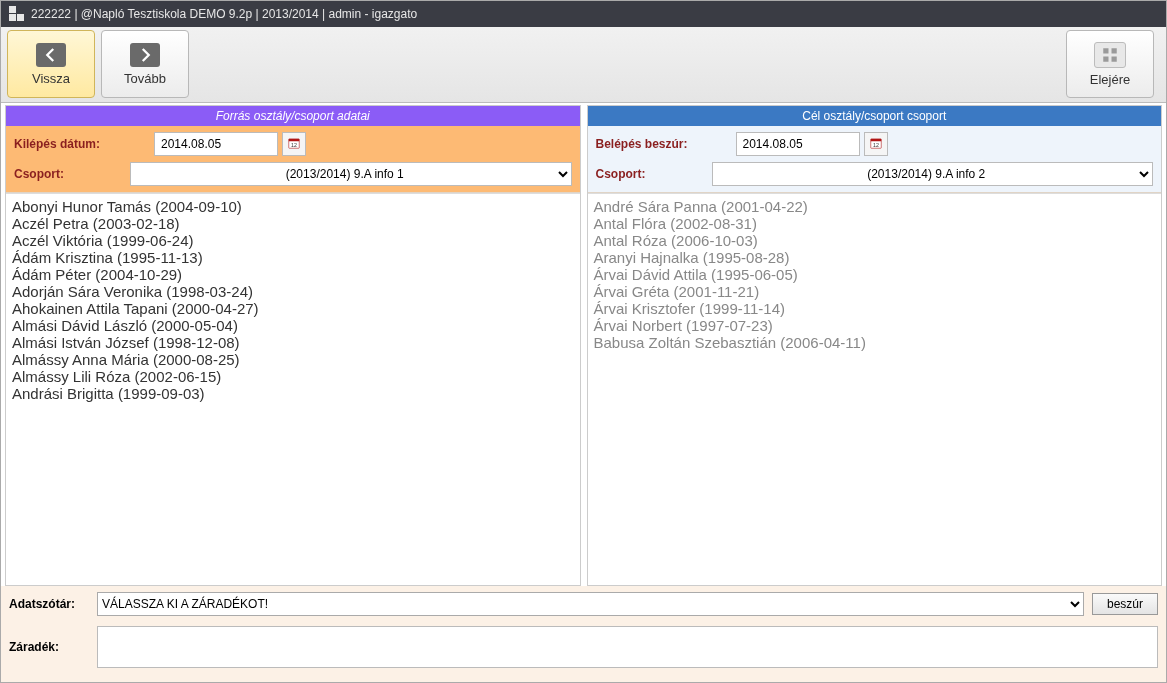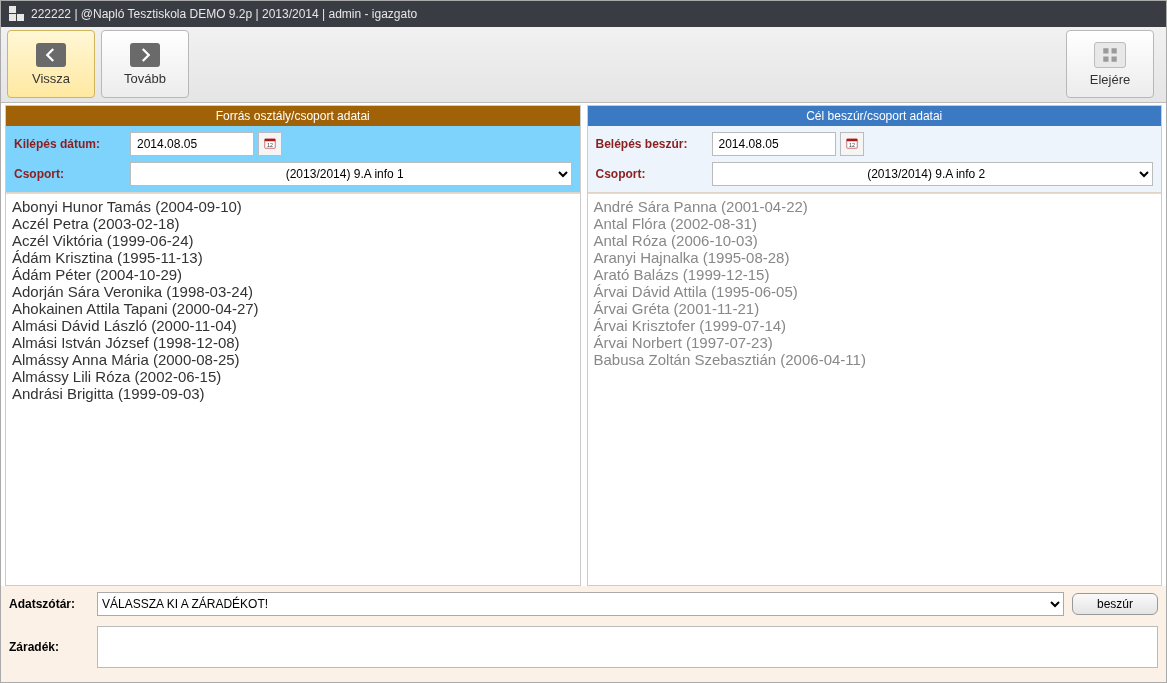--- a/index.html
+++ b/index.html
@@ -16,38 +16,38 @@
   .tbtn{width:86px;height:66px;border:1px solid #b8b8b8;border-radius:4px;background:linear-gradient(#ffffff,#ececec);display:flex;flex-direction:column;align-items:center;justify-content:center;margin-right:6px;cursor:pointer;font-size:13px;}
   .tbtn.sel{background:linear-gradient(#fff7d6,#ffe9a1);border-color:#d0b55a;}
   .tbtn .ic{width:30px;height:24px;background:#6a6a6a;border-radius:3px;display:flex;align-items:center;justify-content:center;color:#fff;margin-bottom:4px;}
   .tbtn .ic svg{width:18px;height:18px;}
   .spacer{flex:1;}
   
   .main{flex:1;display:flex;flex-direction:column;background:#fff;}
   .twocol{flex:1;display:flex;gap:6px;padding:2px 4px 0 4px;}
   .panel{flex:1;display:flex;flex-direction:column;border:1px solid #ccc;min-width:0;}
   .panel-hdr{height:20px;line-height:20px;text-align:center;color:#fff;font-size:12px;}
-  .panel-hdr.orange{background:#a16207;}
+  .panel-hdr.orange{background:#8b5cf6;font-style:italic;}
   .panel-hdr.blue{background:#3b79c3;}
-  .panel-form{padding:6px 8px;background:#7dd3fc;display:grid;grid-template-columns:110px 1fr;row-gap:6px;column-gap:6px;align-items:center;border-bottom:1px solid #e0d4c6;}
+  .panel-form{padding:6px 8px;background:#fdba74;display:grid;grid-template-columns:110px 1fr;row-gap:6px;column-gap:6px;align-items:center;border-bottom:1px solid #e0d4c6;}
   .panel.blue .panel-form{background:#eef4fb;}
   .lbl{color:#8a1f1f;font-weight:bold;font-size:12px;}
-  .date-wrap{display:flex;align-items:center;gap:4px;}
+  .date-wrap{display:flex;align-items:center;gap:4px;margin-left:24px;}
   input[type=text].date{width:110px;height:22px;border:1px solid #bbb;padding:0 6px;font-size:12px;}
   .calbtn{width:22px;height:22px;border:1px solid #bbb;background:#f5f5f5;display:flex;align-items:center;justify-content:center;cursor:pointer;}
   .calbtn svg{width:14px;height:14px;}
   select.group{width:100%;height:24px;border:1px solid #bbb;font-size:12px;padding:0 2px;background:#fff;text-align:center;}
   .listwrap{flex:1;position:relative;border-top:1px solid #ddd;}
   .listbox{position:absolute;inset:0;overflow-y:scroll;padding:4px 6px;font-size:15px;line-height:17px;}
   .listbox.grey{color:#888;}
   
   .bottom{padding:6px 8px 14px 8px;background:#fcf1e6;display:grid;grid-template-columns:80px 1fr auto;row-gap:10px;column-gap:8px;align-items:center;}
   .bottom .lbl2{color:#000000;font-weight:bold;font-size:12px;}
   select.dict{width:100%;height:24px;border:1px solid #aaa;font-size:12px;background:#fff;}
-  button.insert{height:22px;border:1px solid #999;border-radius:6px;background:linear-gradient(#fafafa,#e4e4e4);padding:0 24px;cursor:pointer;font-size:12px;}
+  button.insert{height:22px;border:1px solid #999;border-radius:0;background:linear-gradient(#fafafa,#e4e4e4);padding:0 14px;cursor:pointer;font-size:12px;}
   textarea.clause{grid-column:2 / span 2;width:100%;height:42px;border:1px solid #bbb;resize:none;font-size:12px;box-sizing:border-box;padding:4px;}
   
   .listbox::-webkit-scrollbar{width:16px;}
   .listbox::-webkit-scrollbar-track{background:#f0f0f0;border-left:1px solid #ddd;}
   .listbox::-webkit-scrollbar-thumb{background:#c9c9c9;border:1px solid #aaa;}
 </style>
 </head>
 <body>
 
 <div class="app">
@@ -116,31 +116,31 @@
         </div>
         <div class="listwrap">
           <div class="listbox" id="srclist">
               <div>Abonyi Hunor Tamás (2004-09-10)</div>
               <div>Aczél Petra (2003-02-18)</div>
               <div>Aczél Viktória (1999-06-24)</div>
               <div>Ádám Krisztina (1995-11-13)</div>
               <div>Ádám Péter (2004-10-29)</div>
               <div>Adorján Sára Veronika (1998-03-24)</div>
               <div>Ahokainen Attila Tapani (2000-04-27)</div>
-              <div>Almási Dávid László (2000-11-04)</div>
+              <div>Almási Dávid László (2000-05-04)</div>
               <div>Almási István József (1998-12-08)</div>
               <div>Almássy Anna Mária (2000-08-25)</div>
               <div>Almássy Lili Róza (2002-06-15)</div>
               <div>Andrási Brigitta (1999-09-03)</div>
             </div>
         </div>
       </div>
 
       <div class="panel blue">
-        <div class="panel-hdr blue">Cél beszúr/csoport adatai</div>
+        <div class="panel-hdr blue">Cél osztály/csoport csoport</div>
         <div class="panel-form">
           <div class="lbl">Belépés beszúr:</div>
           <div class="date-wrap">
             <input type="text" class="date" value="2014.08.05" style="">
             <span class="calbtn">
               <span>
                 <svg viewBox="0 0 24 24">
                     <rect x="3" y="5" width="18" height="16" rx="1" fill="#fff" stroke="#b01515"></rect>
                     <rect x="3" y="5" width="18" height="4" fill="#b01515"></rect>
                     <text x="12" y="18" text-anchor="middle" font-size="9" fill="#333">12</text>
@@ -152,24 +152,23 @@
           <select class="group">
             <option>(2013/2014) 9.A info 2</option>
           </select>
         </div>
         <div class="listwrap">
           <div class="listbox grey" id="tgtlist">
               <div>André Sára Panna (2001-04-22)</div>
               <div>Antal Flóra (2002-08-31)</div>
               <div>Antal Róza (2006-10-03)</div>
               <div>Aranyi Hajnalka (1995-08-28)</div>
-              <div>Arató Balázs (1999-12-15)</div>
               <div>Árvai Dávid Attila (1995-06-05)</div>
               <div>Árvai Gréta (2001-11-21)</div>
-              <div>Árvai Krisztofer (1999-07-14)</div>
+              <div>Árvai Krisztofer (1999-11-14)</div>
               <div>Árvai Norbert (1997-07-23)</div>
               <div>Babusa Zoltán Szebasztián (2006-04-11)</div>
             </div>
         </div>
       </div>
 
     </div>
 
     <div class="bottom">
       <div class="lbl2">Adatszótár:</div>

